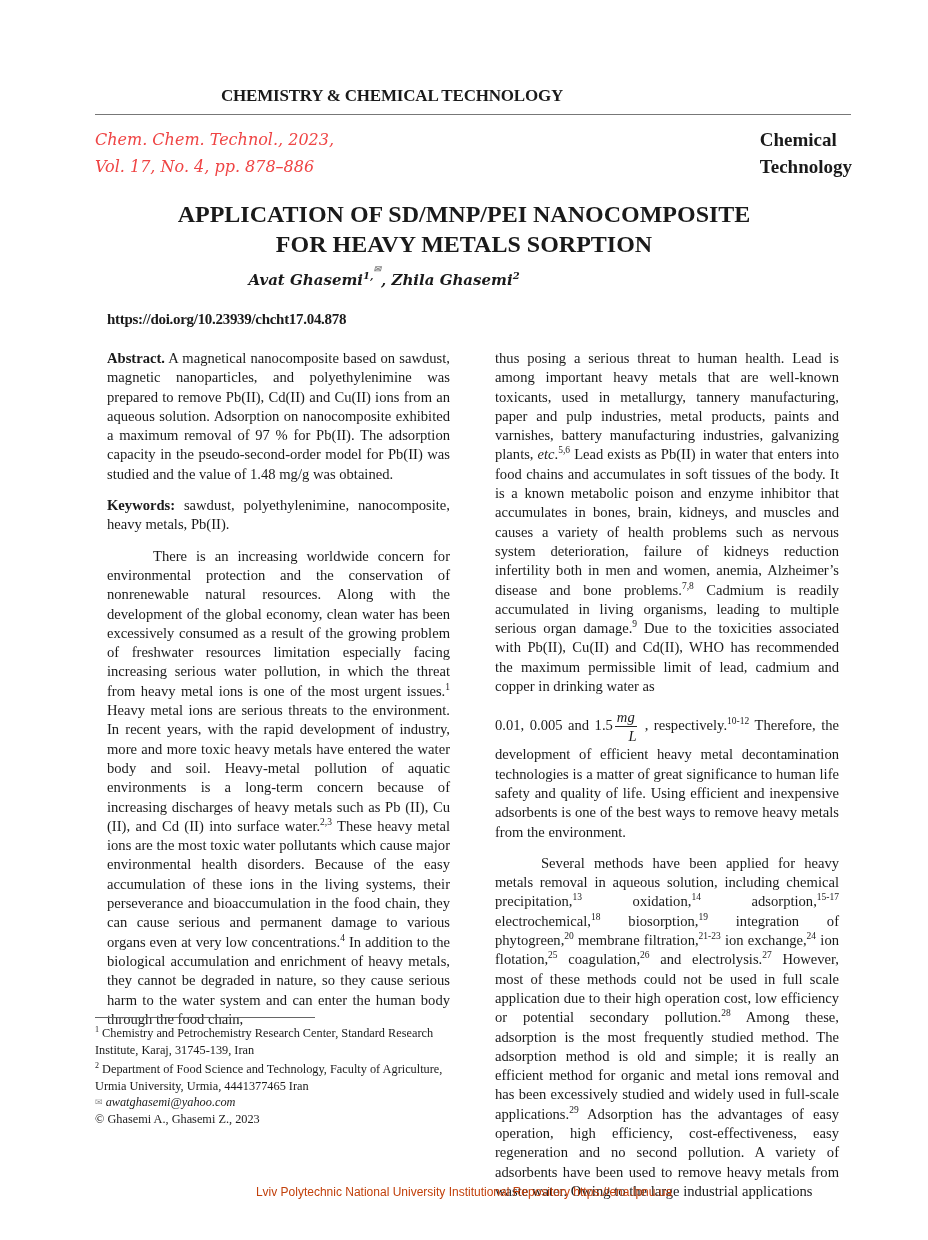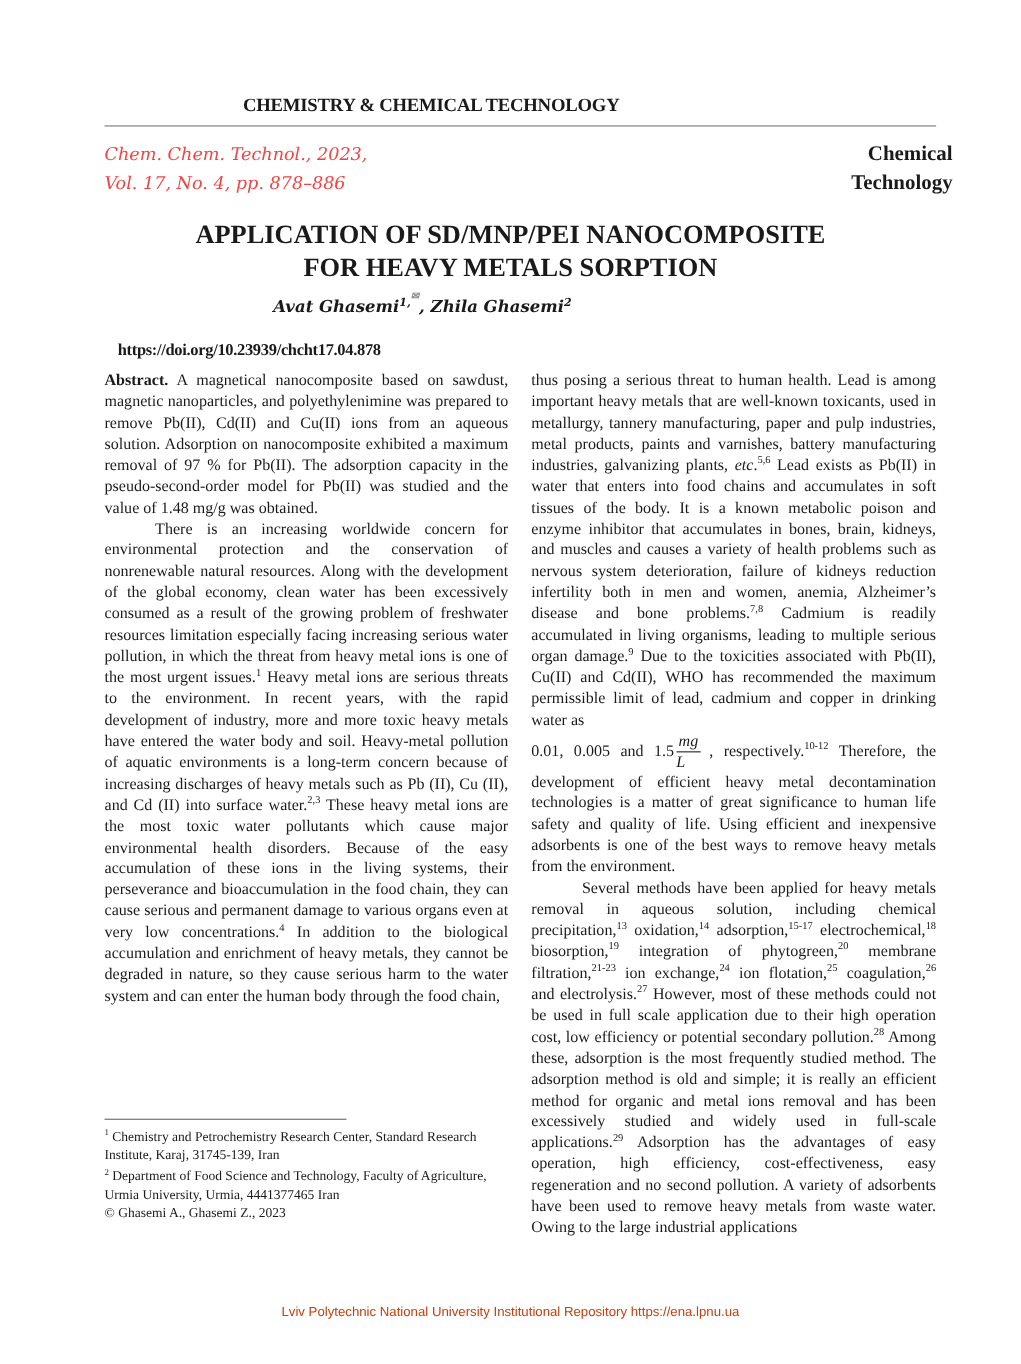--- a/index.html
+++ b/index.html
@@ -4,37 +4,37 @@
 <style>
   html, body { margin:0; padding:0; background:#ffffff; }
   body { width:928px; height:1240px; position:relative; overflow:hidden; color:#1a1a1a;
          font-family:"Liberation Serif", serif; }
   .abs { position:absolute; }
   .journal-head { left:0; width:784px; top:86px; text-align:center; font-weight:bold;
                   font-size:17px; letter-spacing:-0.2px; }
   .head-rule { left:95px; width:756px; top:114px; height:0; border-top:1.5px solid #777; }
   .cite-left { left:95px; top:126px; font-family:"DejaVu Serif", serif; font-style:italic;
                font-size:16px; line-height:27px; color:#ef4444; }
-  .cite-right { right:62px; top:126px; text-align:right; font-weight:bold; font-size:19px;
+  .cite-right { right:76px; top:126px; font-weight:bold; font-size:19px;
                 line-height:27px; }
   .title { left:0; width:928px; top:199px; text-align:center; font-weight:bold; font-size:24px;
            line-height:30px; }
   .authors { left:0; width:768px; top:270px; text-align:center; font-family:"DejaVu Serif", serif;
              font-style:italic; font-weight:bold; font-size:15px; }
   .authors sup { font-size:10px; }
   .doi { left:95px; top:311px; font-size:15px; font-weight:bold; letter-spacing:-0.3px;margin-left:12px; }
   .col { font-size:14.6px; line-height:19.3px; text-align:justify; hyphens:none; }
   .col-left { left:95px; width:367px; top:337px; }
   .col-right { left:483px; width:368px; top:337px; }
-  .col p { margin:0; }
+  .col p { margin:12px; }
   .indent { text-indent:46px; }
   .col sup { font-size:9.5px; line-height:0; }
   .section-h { font-family:"DejaVu Serif", serif; font-weight:bold; font-size:18.5px;
                margin:26px 0 14px 0; text-align:left; }
-  .frac { display:inline-block; vertical-align:middle; text-align:left; font-style:italic;
+  .frac { display:inline-block; vertical-align:middle; text-align:right; font-style:italic;
           line-height:18px; margin:0 8px 0 2px; }
   .frac .num { display:block; border-bottom:1px solid #222; padding:0 2px; }
   .frac .den { display:block; }
   .frac-line { margin-top:6px; margin-bottom:6px; }
   .footnote-rule { left:95px; width:220px; top:1017px; border-top:1.3px solid #666; }
   .footnotes { left:95px; width:370px; top:1022px; font-size:12.3px; line-height:16.5px; }
   .footnotes sup { font-size:8px; }
   .footnotes .email { font-style:italic; }
   .mail-icon { font-size:9px; color:#888; vertical-align:top; }
   .repo { left:0; width:928px; top:1185px; text-align:center; font-family:"Liberation Sans", sans-serif;
@@ -61,29 +61,31 @@
 </div>
 
 <div class="abs authors">
   <span>Avat Ghasemi</span><sup><span>1,</span><span class="mail-icon">✉</span></sup><span>, </span><span>Zhila Ghasemi</span><sup>2</sup>
 </div>
 
 <div class="abs doi">https://doi.org/10.23939/chcht17.04.878</div>
 
 <div class="abs col col-left">
   <p><b>Abstract.</b><span> A magnetical nanocomposite based on sawdust, magnetic nanoparticles, and polyethylenimine was prepared to remove Pb(II), Cd(II) and Cu(II) ions from an aqueous solution. Adsorption on nanocomposite exhibited a maximum removal of 97 % for Pb(II). The adsorption capacity in the pseudo-second-order model for Pb(II) was studied and the value of 1.48 mg/g was obtained.</span></p>
+  <p><b>Keywords:</b><span> sawdust, polyethylenimine, nanocomposite, heavy metals, Pb(II).</span></p>
 
 
   <p class="indent"><span>There is an increasing worldwide concern for environmental protection and the conservation of nonrenewable natural resources. Along with the development of the global economy, clean water has been excessively consumed as a result of the growing problem of freshwater resources limitation especially facing increasing serious water pollution, in which the threat from heavy metal ions is one of the most urgent issues.</span><sup>1</sup><span> Heavy metal ions are serious threats to the environment. In recent years, with the rapid development of industry, more and more toxic heavy metals have entered the water body and soil. Heavy-metal pollution of aquatic environments is a long-term concern because of increasing discharges of heavy metals such as Pb (II), Cu (II), and Cd (II) into surface water.</span><sup>2,3</sup><span> These heavy metal ions are the most toxic water pollutants which cause major environmental health disorders. Because of the easy accumulation of these ions in the living systems, their perseverance and bioaccumulation in the food chain, they can cause serious and permanent damage to various organs even at very low concentrations.</span><sup>4</sup><span> In addition to the biological accumulation and enrichment of heavy metals, they cannot be degraded in nature, so they cause serious harm to the water system and can enter the human body through the food chain,</span></p>
 </div>
 
 <div class="abs footnote-rule"></div>
 <div class="abs footnotes">
   <div><sup>1</sup><span> Chemistry and Petrochemistry Research Center, Standard Research Institute, Karaj, 31745-139, Iran</span></div>
   <div><sup>2</sup><span> Department of Food Science and Technology, Faculty of Agriculture, Urmia University, Urmia, 4441377465 Iran</span></div>
+  <div><span class="mail-icon">✉</span> <span class="email">awatghasemi@yahoo.com</span></div>
   <div>© Ghasemi A., Ghasemi Z., 2023</div>
 </div>
 
 <div class="abs col col-right">
   <p><span>thus posing a serious threat to human health. Lead is among important heavy metals that are well-known toxicants, used in metallurgy, tannery manufacturing, paper and pulp industries, metal products, paints and varnishes, battery manufacturing industries, galvanizing plants, </span><i>etc</i><span>.</span><sup>5,6</sup><span> Lead exists as Pb(II) in water that enters into food chains and accumulates in soft tissues of the body. It is a known metabolic poison and enzyme inhibitor that accumulates in bones, brain, kidneys, and muscles and causes a variety of health problems such as nervous system deterioration, failure of kidneys reduction infertility both in men and women, anemia, Alzheimer’s disease and bone problems.</span><sup>7,8</sup><span> Cadmium is readily accumulated in living organisms, leading to multiple serious organ damage.</span><sup>9</sup><span> Due to the toxicities associated with Pb(II), Cu(II) and Cd(II), WHO has recommended the maximum permissible limit of lead, cadmium and copper in drinking water as</span></p>
   <p class="frac-line"><span>0.01, 0.005 and 1.5</span><span class="frac"><span class="num">mg</span><span class="den">L</span></span><span>, respectively.</span><sup>10-12</sup><span> Therefore, the development of efficient heavy metal decontamination technologies is a matter of great significance to human life safety and quality of life. Using efficient and inexpensive adsorbents is one of the best ways to remove heavy metals from the environment.</span></p>
   <p class="indent"><span>Several methods have been applied for heavy metals removal in aqueous solution, including chemical precipitation,</span><sup>13</sup><span> oxidation,</span><sup>14</sup><span> adsorption,</span><sup>15-17</sup><span> electrochemical,</span><sup>18</sup><span> biosorption,</span><sup>19</sup><span> integration of phytogreen,</span><sup>20</sup><span> membrane filtration,</span><sup>21-23</sup><span> ion exchange,</span><sup>24</sup><span> ion flotation,</span><sup>25</sup><span> coagulation,</span><sup>26</sup><span> and electrolysis.</span><sup>27</sup><span> However, most of these methods could not be used in full scale application due to their high operation cost, low efficiency or potential secondary pollution.</span><sup>28</sup><span> Among these, adsorption is the most frequently studied method. The adsorption method is old and simple; it is really an efficient method for organic and metal ions removal and has been excessively studied and widely used in full-scale applications.</span><sup>29</sup><span> Adsorption has the advantages of easy operation, high efficiency, cost-effectiveness, easy regeneration and no second pollution. A variety of adsorbents have been used to remove heavy metals from waste water. Owing to the large industrial applications</span></p>
 </div>
 
 <div class="abs repo">Lviv Polytechnic National University Institutional Repository https://ena.lpnu.ua</div>

